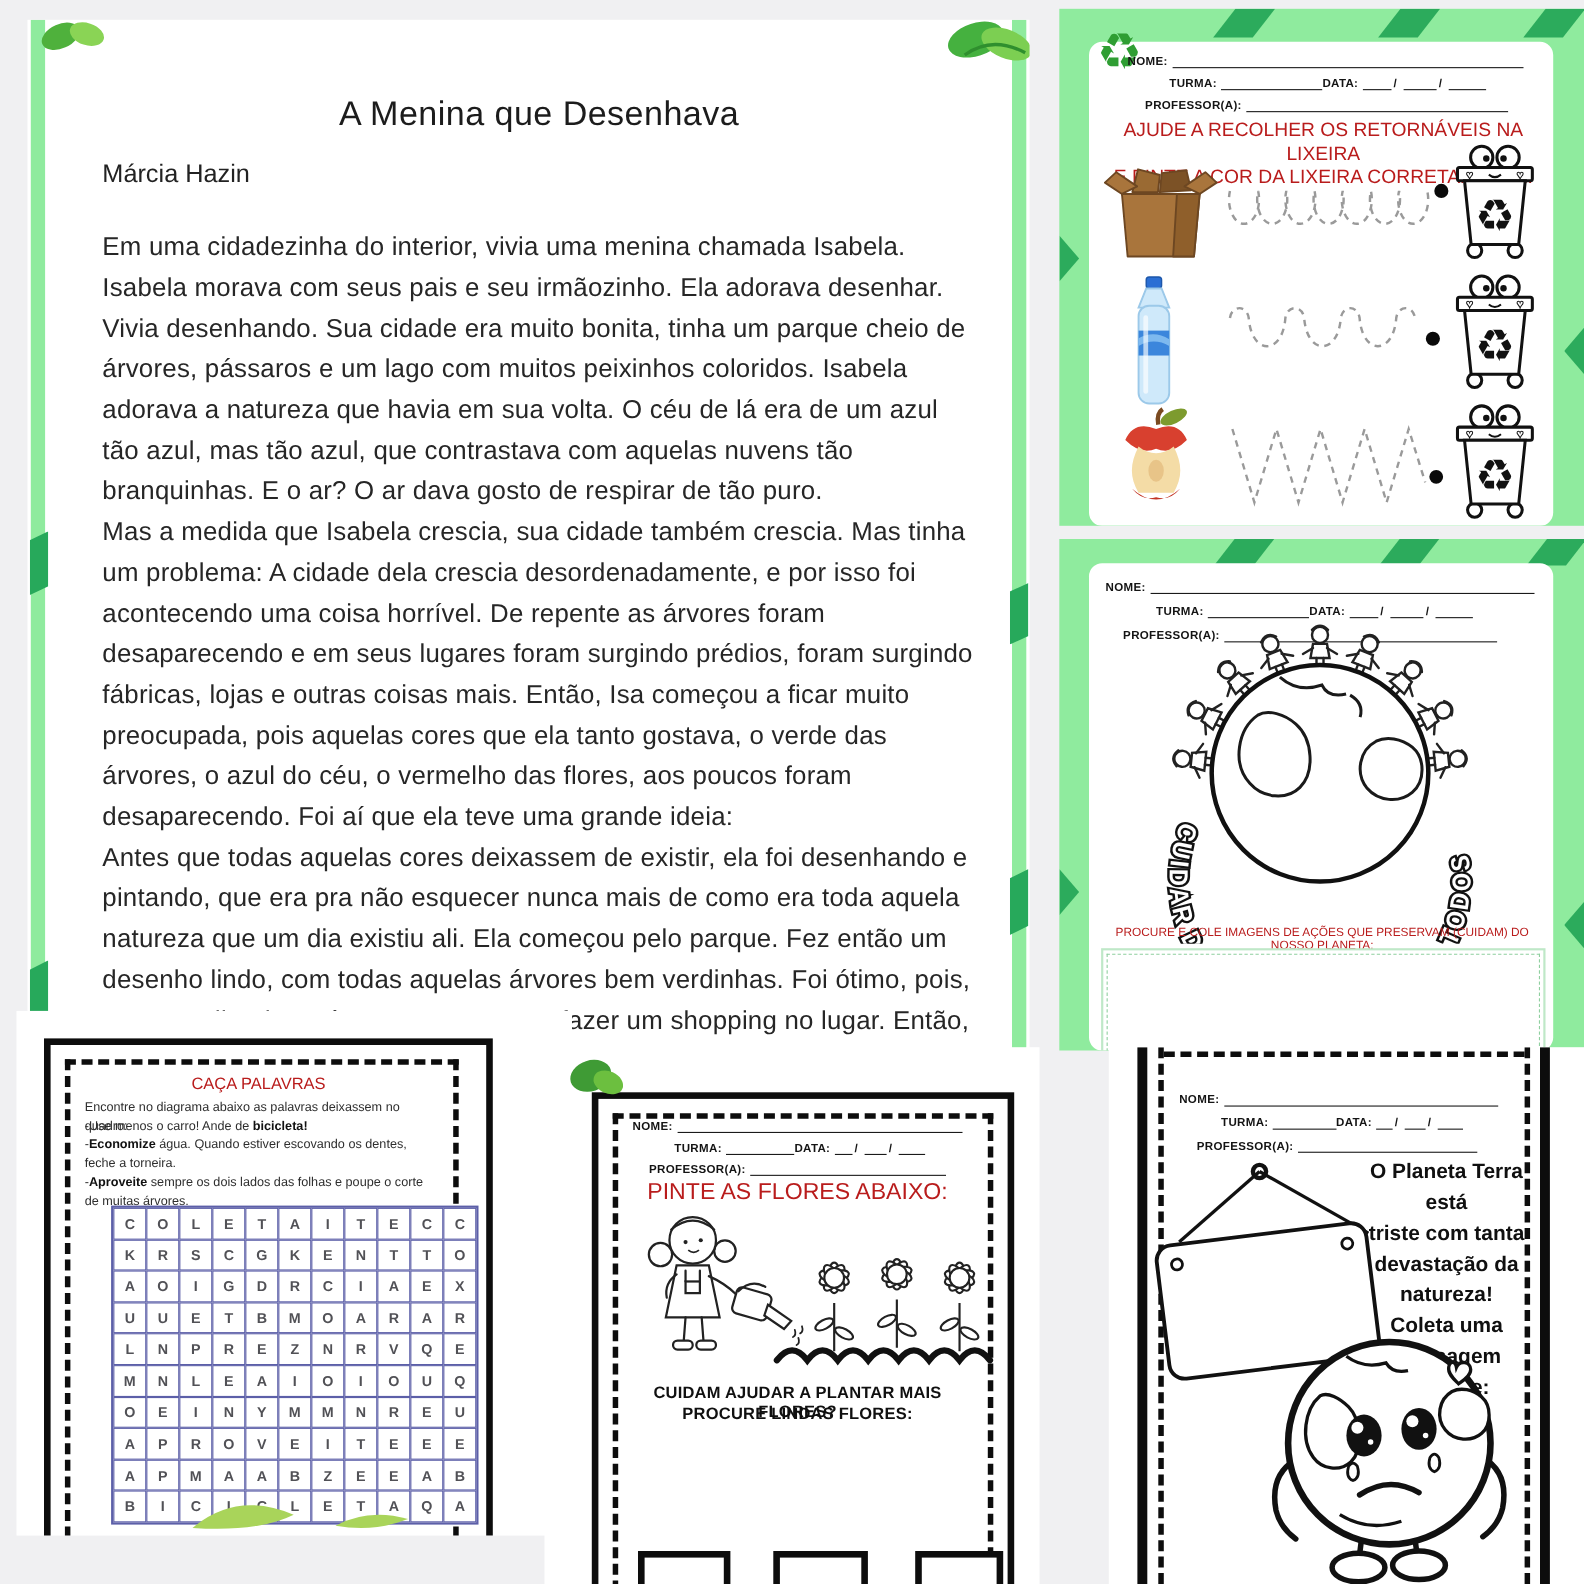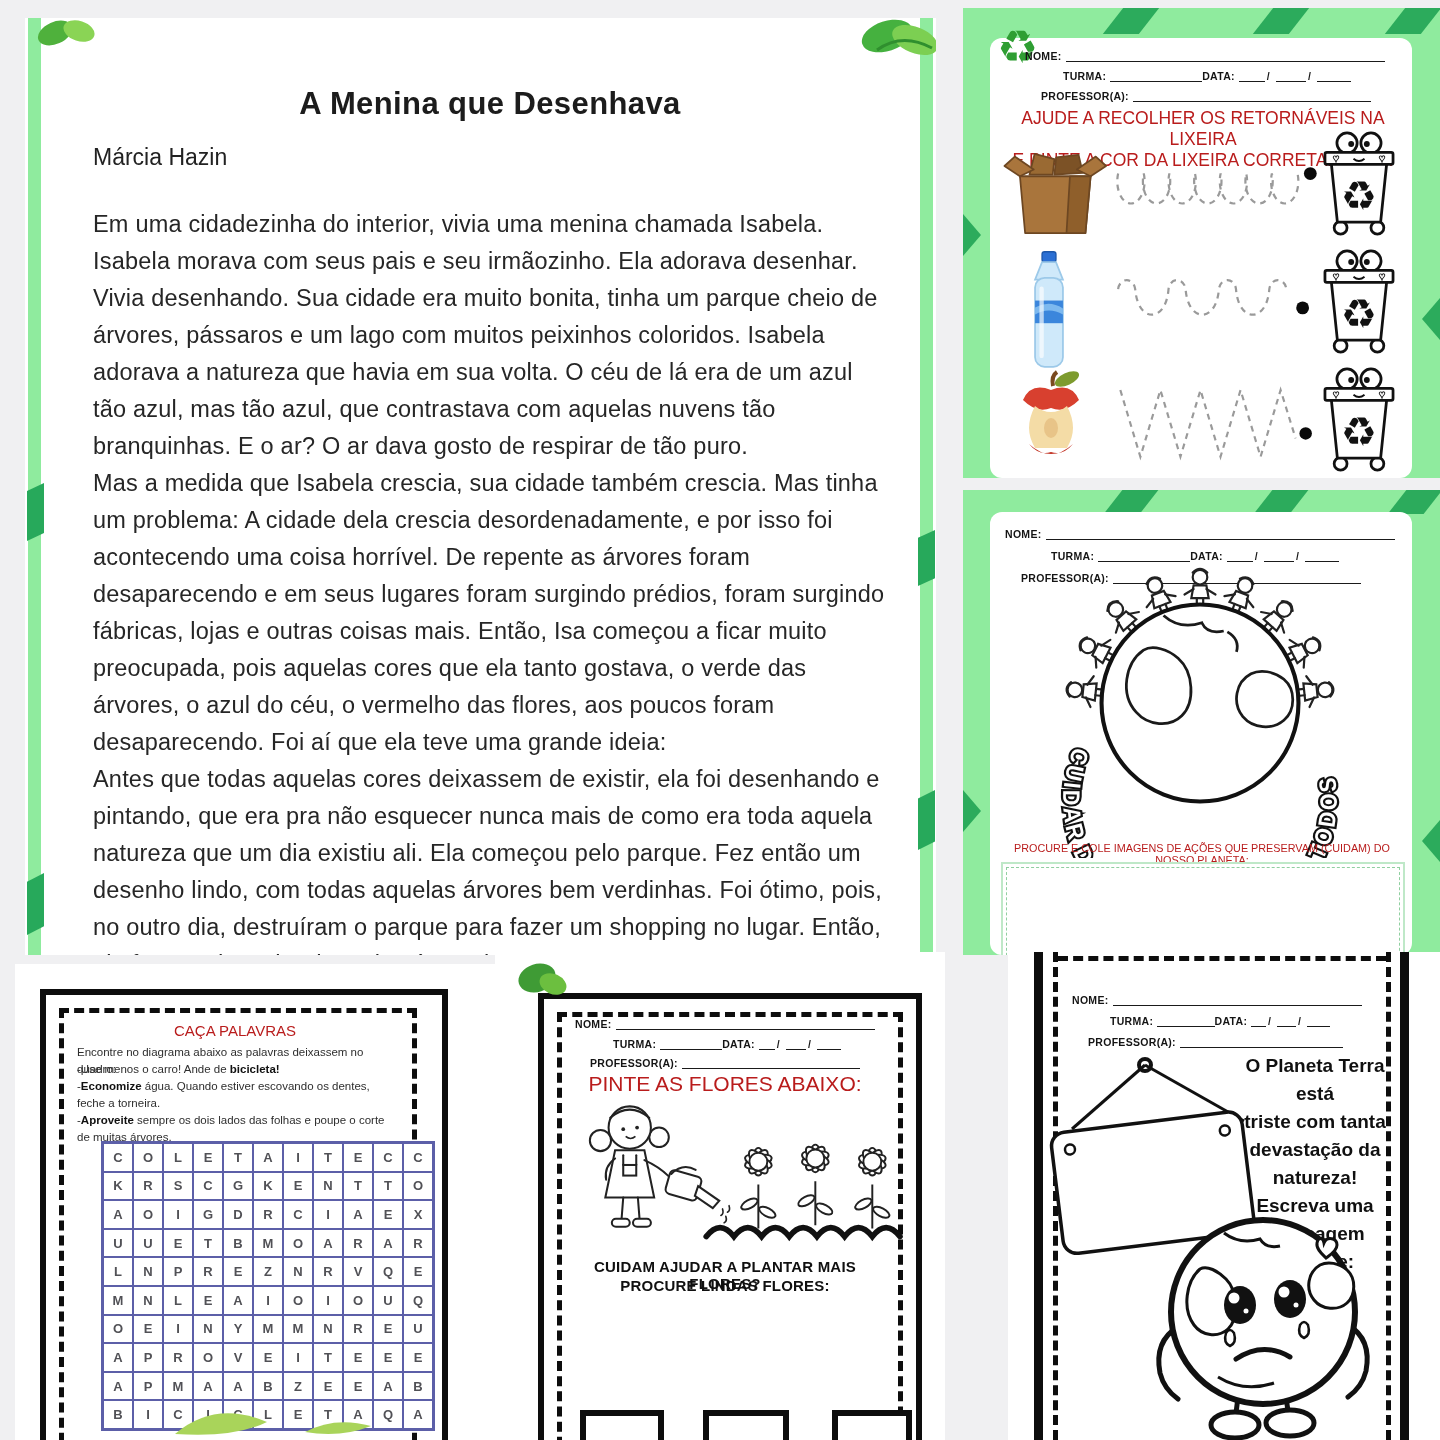--- a/index.html
+++ b/index.html
@@ -5,42 +5,42 @@
   html,body{margin:0;padding:0;background:#e9e9ec;}
   #canvas{position:relative;width:1440px;height:1440px;background:#f0f0f2;overflow:hidden;
           font-family:"Liberation Sans",sans-serif;}
   .panel{position:absolute;background:#fff;overflow:hidden;}
   .abs{position:absolute;}
 
   
   #story{left:25px;top:18px;width:911px;height:937px;}
   .gbar{position:absolute;top:0;width:13px;height:100%;background:#8feb9e;}
   .gaccent{position:absolute;width:17px;background:#27a95b;clip-path:polygon(0 14%,100% 0,100% 86%,0 100%);}
-  .story-title{position:absolute;left:65px;width:800px;text-align:center;font-size:31px;font-weight:bold;color:#1c1c1c;letter-spacing:.4px;}
+  .story-title{position:absolute;left:65px;width:800px;text-align:center;font-size:31px;font-weight:normal;color:#1c1c1c;letter-spacing:.4px;}
   .story-author{position:absolute;left:68px;font-size:23px;color:#222;}
   .story-body{position:absolute;left:68px;width:798px;font-size:23.5px;line-height:37px;color:#262626;letter-spacing:.2px;}
   .story-body p{margin:0;}
 
   
   .greenframe{background:#8feb9e;}
   .stripe{position:absolute;background:#2cab5c;transform:skewX(-38deg);}
   .wedgeR{position:absolute;background:#2cab5c;clip-path:polygon(0 0,100% 50%,0 100%);}
   .wedgeL{position:absolute;background:#2cab5c;clip-path:polygon(100% 0,0 50%,100% 100%);}
   .card{position:absolute;background:#fff;border-radius:12px;}
 
   
   .hrow{position:absolute;display:flex;align-items:flex-end;font-size:10.5px;font-weight:bold;color:#141414;letter-spacing:.3px;}
   .hline{border-bottom:1.6px solid #1a1a1a;height:11px;margin-left:4px;}
   .hgrow{flex:1;}
   .slash{margin:0 2px;font-weight:bold;}
 
   .ws-title{position:absolute;text-align:center;font-weight:normal;color:#b91c1c;}
 
   
-  #wordsearch{left:15px;top:964px;width:505px;height:477px;}
+  #wordsearch{left:15px;top:919px;width:505px;height:477px;}
   .blackbox{position:absolute;border:6px solid #0d0d0d;}
   .dashbox{position:absolute;border:5px dashed #0d0d0d;}
   .ws-intro{font-size:11.5px;color:#2e2e2e;line-height:17px;}
   .clue b{font-weight:bold;color:#111;}
   .ws-grid{position:absolute;display:grid;grid-template-columns:repeat(11,1fr);grid-auto-rows:1fr;
            border:2px solid #5c5fa8;background:#fff;}
   .wcell{border:1px solid #5c5fa8;display:flex;align-items:center;justify-content:center;
          font-size:13px;font-weight:600;color:#515156;}
 
   
@@ -503,21 +503,21 @@
     <div class="hrow" style="left:80px;top:84px;width:255px">
       <span>PROFESSOR(A):</span>
         <span class="hline hgrow"></span>
     </div>
 
     <div class="planet-msg" style="left:222px;top:100px;width:170px">
         <div>O Planeta Terra está</div>
         <div>triste com tanta</div>
         <div>devastação da</div>
         <div>natureza!</div>
-        <div>Escreva uma</div>
+        <div>Coleta uma</div>
         <div>mensagem</div>
         <div>para ele:</div>
       </div>
 
     <svg class="abs" style="left:20px;top:95px" width="370" height="393" viewBox="0 0 370 393">
       <circle cx="117" cy="18" r="6" fill="#fff" stroke="#111" stroke-width="4"></circle>
       <line x1="117" y1="18" x2="44" y2="82" stroke="#111" stroke-width="3"></line>
       <line x1="117" y1="18" x2="216" y2="74" stroke="#111" stroke-width="3"></line>
       <g transform="rotate(-7 130 130)">
         <rect x="28" y="74" width="192" height="122" rx="14" fill="#fff" stroke="#111" stroke-width="3.5"></rect>

